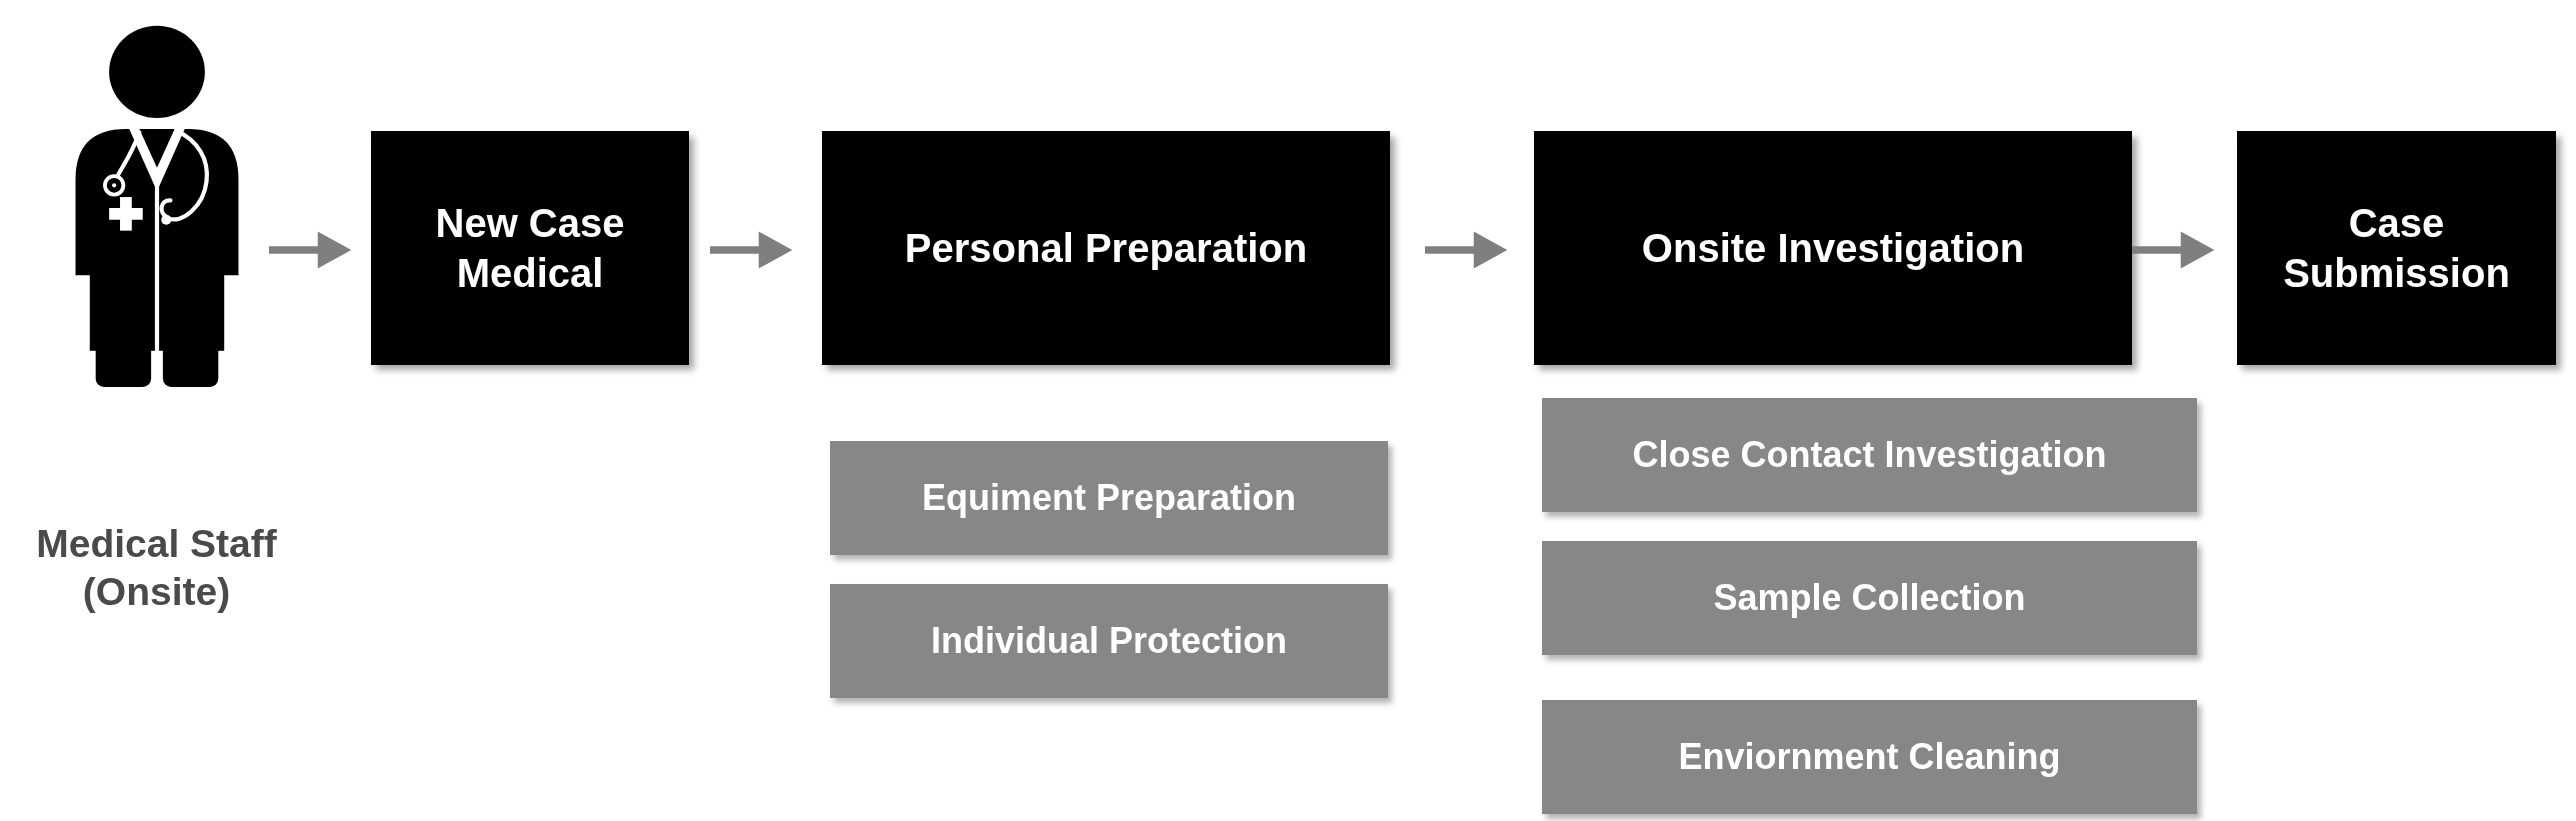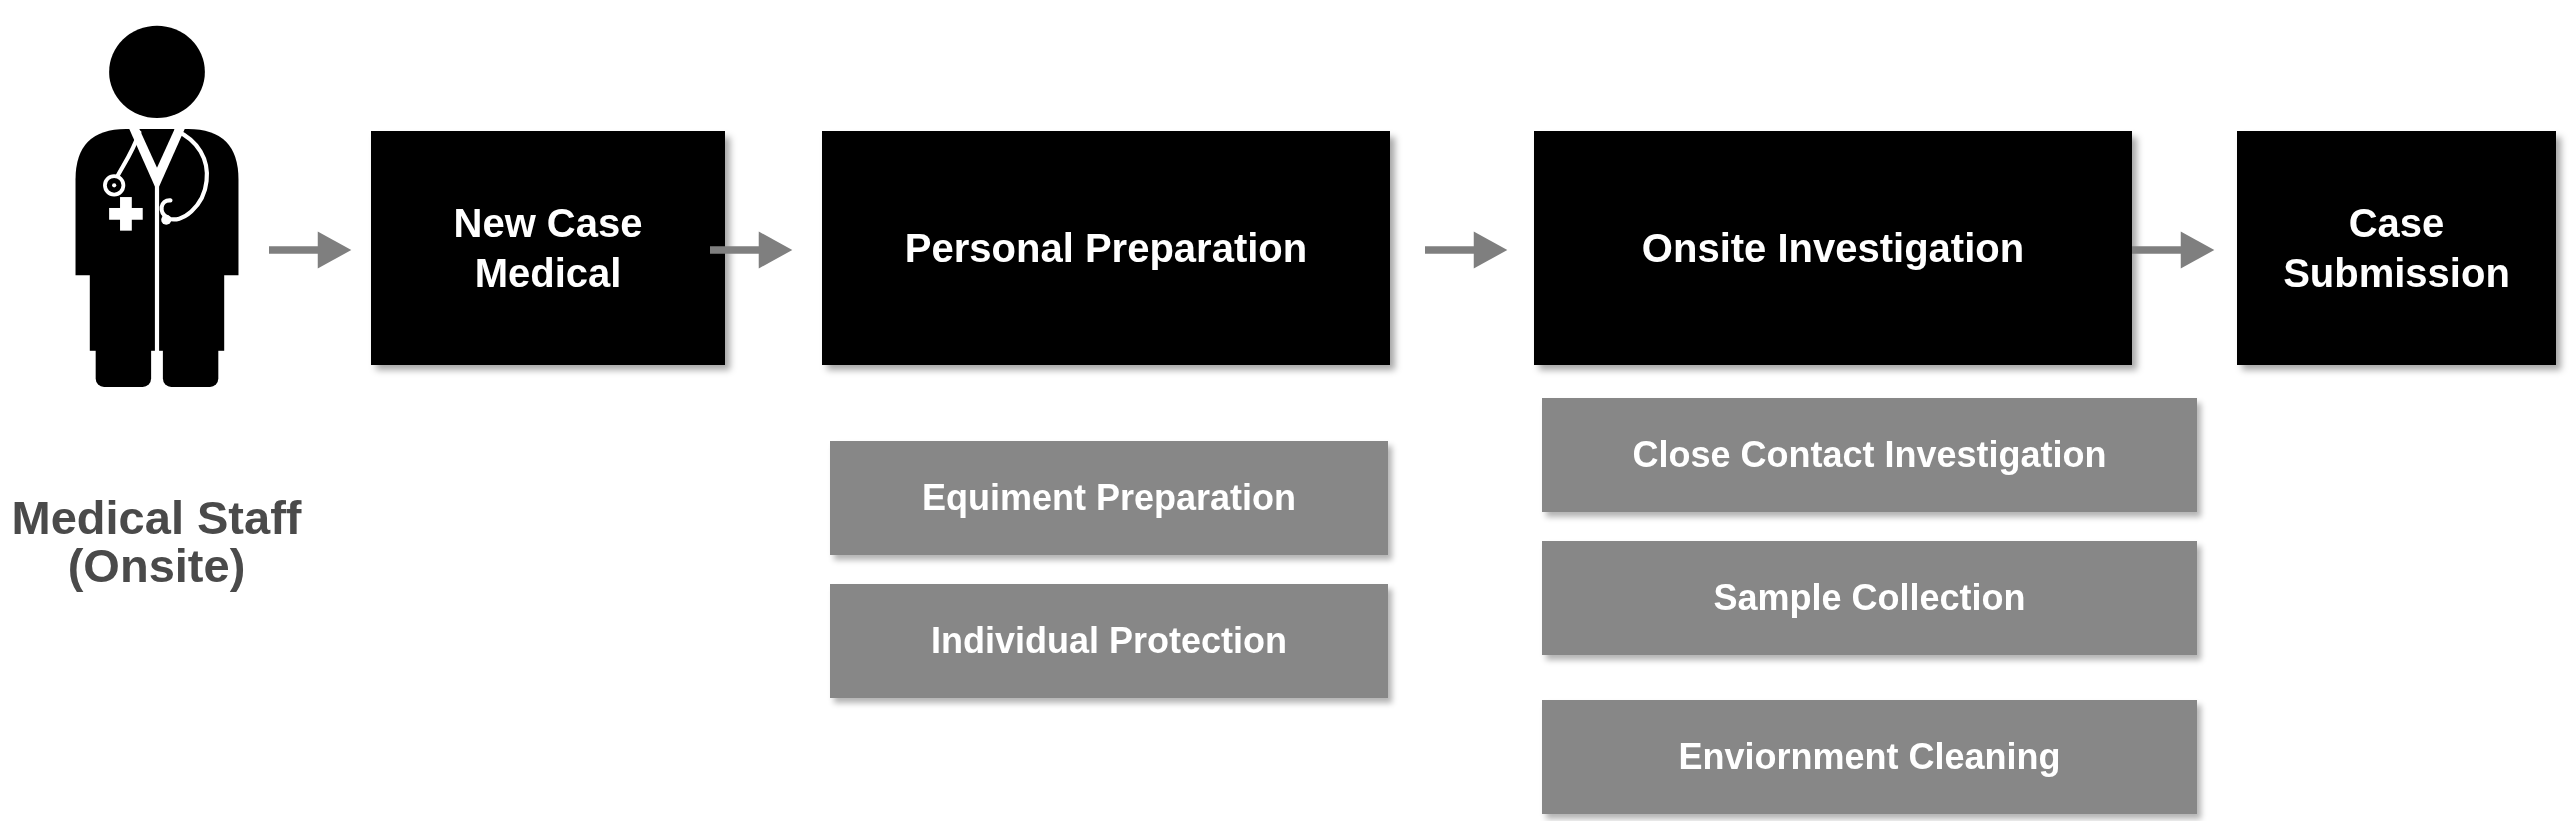--- a/index.html
+++ b/index.html
@@ -30,25 +30,25 @@
   .actor-icon {
     position: absolute;
     left: 52px;
     top: 13.4px;
     width: 210px;
     height: 374px;
   }
   .actor-caption {
     position: absolute;
     left: 5px;
-    top: 494px;
+    top: 520px;
     width: 303px;
     text-align: center;
     color: var(--actor-label);
-    font-size: 47px;
+    font-size: 39px;
     font-weight: bold;
     line-height: 48px;
   }
   .actor-caption span { display: block; }
 
   
   .flow-arrow {
     position: absolute;
     top: 229px;
     width: 84px;
@@ -70,21 +70,21 @@
     flex-direction: column;
     justify-content: center;
     align-items: center;
     text-align: center;
     font-size: 40px;
     font-weight: bold;
     line-height: 50px;
     box-shadow: 5px 5.9px 6.7px rgba(0,0,0,0.35);
   }
   .stage-box span { display: block; white-space: nowrap; }
-  .s1 { left: 371px;  width: 354px; }
+  .s1 { left: 371px;  width: 318px; }
   .s2 { left: 822px;  width: 568px; }
   .s3 { left: 1534px; width: 598px; }
   .s4 { left: 2237px; width: 319px; }
 
   
   .substep-box {
     position: absolute;
     height: 114px;
     background: var(--substep-bg);
     color: var(--substep-text);

